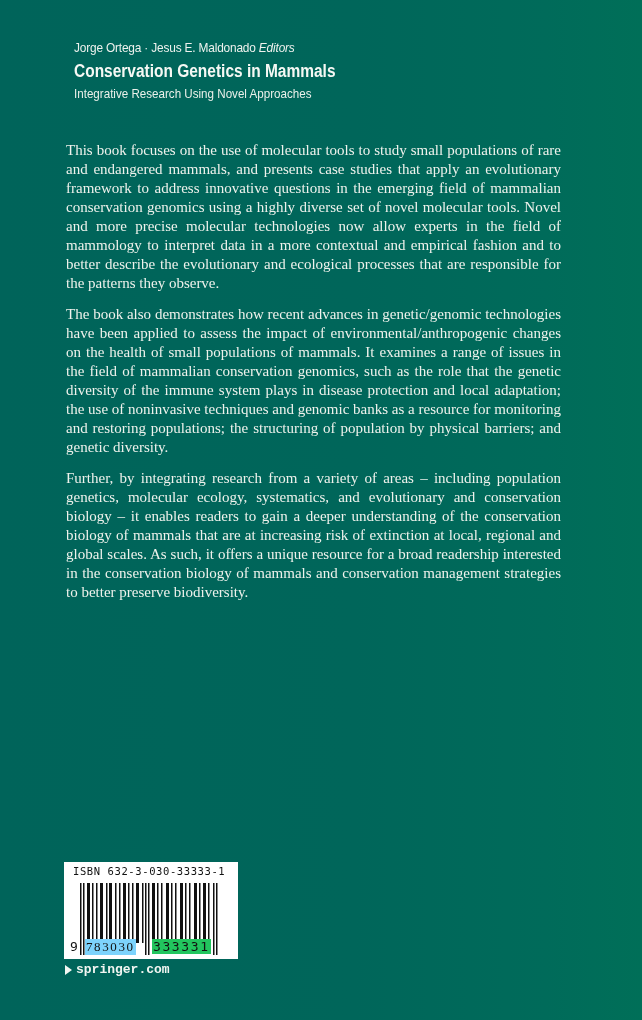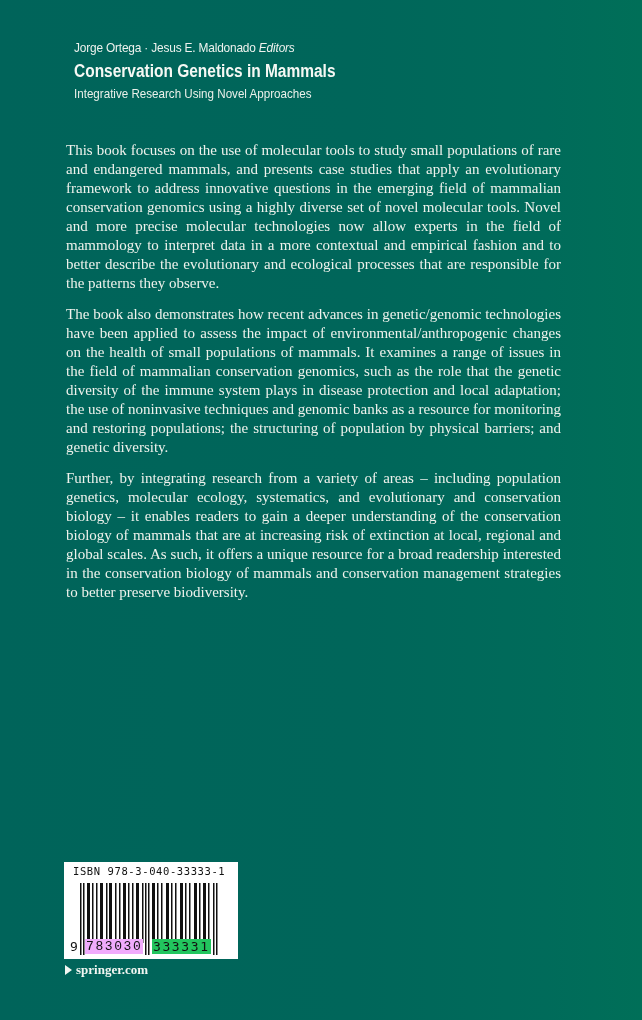--- a/index.html
+++ b/index.html
@@ -13,23 +13,23 @@
   .authors { font-family: "Liberation Sans", sans-serif; font-size: 13.5px; letter-spacing: -0.2px; color: #eef2ee; line-height: 20px; transform: scaleX(0.88); transform-origin: left; white-space: nowrap; }
   .authors .role { font-style: italic; }
   .title { font-family: "Liberation Sans", sans-serif; font-weight: bold; font-size: 18px; line-height: 26px; color: #f6f8f4; transform: scaleX(0.86); transform-origin: left; white-space: nowrap; }
   .subtitle { font-family: "Liberation Sans", sans-serif; font-size: 13.5px; line-height: 20px; color: #eaf0ea; transform: scaleX(0.86); transform-origin: left; white-space: nowrap; }
   .body-text { position: absolute; left: 66px; top: 141px; width: 511px; font-family: "Liberation Serif", serif; font-size: 15px; line-height: 19px; color: #eef2ec; }
   .body-text p { margin: 0 16px 12px 0; text-align: justify; text-align-last: left; hyphens: none; }
   .barcode-box { position: absolute; left: 64px; top: 862px; width: 174px; height: 97px; background: #ffffff; }
   .isbn { position: absolute; left: 9px; top: 3px; font-family: "DejaVu Sans Mono", monospace; font-size: 10.5px; color: #111; letter-spacing: 0.6px; white-space: nowrap; }
   .bars { position: absolute; left: 16px; top: 21px; width: 140px; height: 72px; }
   .digits-left { position: absolute; left: 6px; top: 77px; font-family: "DejaVu Sans Mono", monospace; font-size: 13px; color: #111; }
-  .digits-mid { position: absolute; left: 21px; top: 77px; font-family: Liberation Mono, monospace; font-size: 13px; color: #111; letter-spacing: 1.6px; background: #f0abfc; padding: 0 1px; }
+  .digits-mid { position: absolute; left: 21px; top: 77px; font-family: Liberation Serif, serif; font-size: 13px; color: #111; letter-spacing: 1.6px; background: #7dd3fc; padding: 0 1px; }
   .digits-right { position: absolute; left: 88px; top: 77px; font-family: "DejaVu Sans Mono", monospace; font-size: 13px; color: #111; letter-spacing: 1.6px; background: #22c55e; padding: 0 1px; }
-  .springer { position: absolute; left: 65px; top: 962px; font-family: Liberation Serif, serif; font-weight: bold; font-size: 13px; color: #f2f6f2; display: flex; align-items: center; gap: 4px; }
+  .springer { position: absolute; left: 65px; top: 962px; font-family: Liberation Mono, monospace; font-weight: bold; font-size: 13px; color: #f2f6f2; display: flex; align-items: center; gap: 4px; }
   .arrow { width: 0; height: 0; border-top: 5px solid transparent; border-bottom: 5px solid transparent; border-left: 7px solid #f2f6f2; display: inline-block; }
 </style>
 </head>
 <body>
 
 <div class="header">
   <div class="authors">
     <span>Jorge Ortega · Jesus E. Maldonado</span>
     <span class="role">Editors</span>
   </div>
@@ -37,21 +37,21 @@
   <div class="subtitle">Integrative Research Using Novel Approaches</div>
 </div>
 
 <div class="body-text">
   <p>This book focuses on the use of molecular tools to study small populations of rare and endangered mammals, and presents case studies that apply an evolutionary framework to address innovative questions in the emerging field of mammalian conservation genomics using a highly diverse set of novel molecular tools. Novel and more precise molecular technologies now allow experts in the field of mammology to interpret data in a more contextual and empirical fashion and to better describe the evolutionary and ecological processes that are responsible for the patterns they observe.</p>
   <p>The book also demonstrates how recent advances in genetic/genomic technologies have been applied to assess the impact of environmental/anthropogenic changes on the health of small populations of mammals. It examines a range of issues in the field of mammalian conservation genomics, such as the role that the genetic diversity of the immune system plays in disease protection and local adaptation; the use of noninvasive techniques and genomic banks as a resource for monitoring and restoring populations; the structuring of population by physical barriers; and genetic diversity.</p>
   <p>Further, by integrating research from a variety of areas – including population genetics, molecular ecology, systematics, and evolutionary and conservation biology – it enables readers to gain a deeper understanding of the conservation biology of mammals that are at increasing risk of extinction at local, regional and global scales. As such, it offers a unique resource for a broad readership interested in the conservation biology of mammals and conservation management strategies to better preserve biodiversity.</p>
 </div>
 
 <div class="barcode-box">
-  <div class="isbn">ISBN 978-3-040-33333-1</div>
+  <div class="isbn">ISBN 632-3-030-33333-1</div>
   <svg class="bars" viewBox="0 0 140 72" preserveAspectRatio="none">
     <g fill="#111">
       <rect x="0" y="0" width="1.5" height="72"></rect>
         <rect x="3" y="0" width="1.5" height="72"></rect>
       <rect x="7" y="0" width="3" height="60"></rect>
         <rect x="12" y="0" width="1.5" height="60"></rect>
       <rect x="16" y="0" width="1.5" height="60"></rect>
         <rect x="20" y="0" width="3" height="60"></rect>
       <rect x="26" y="0" width="1.5" height="60"></rect>
         <rect x="29" y="0" width="3" height="60"></rect>

